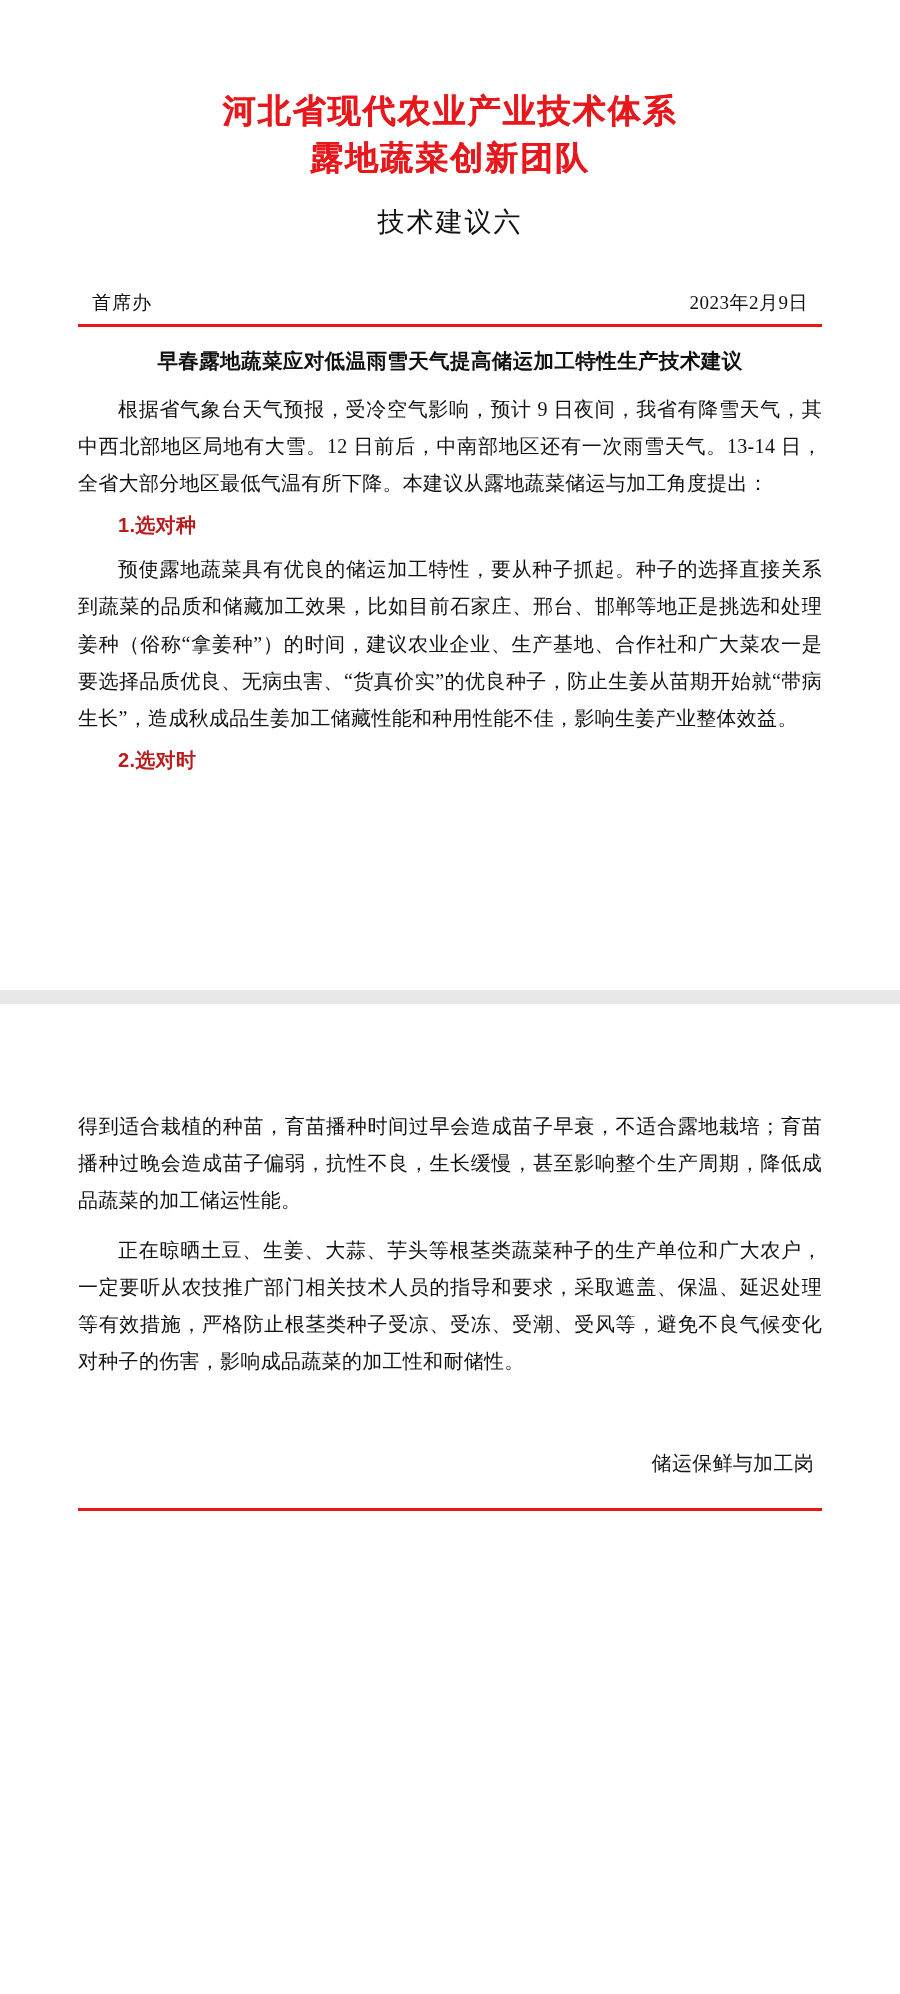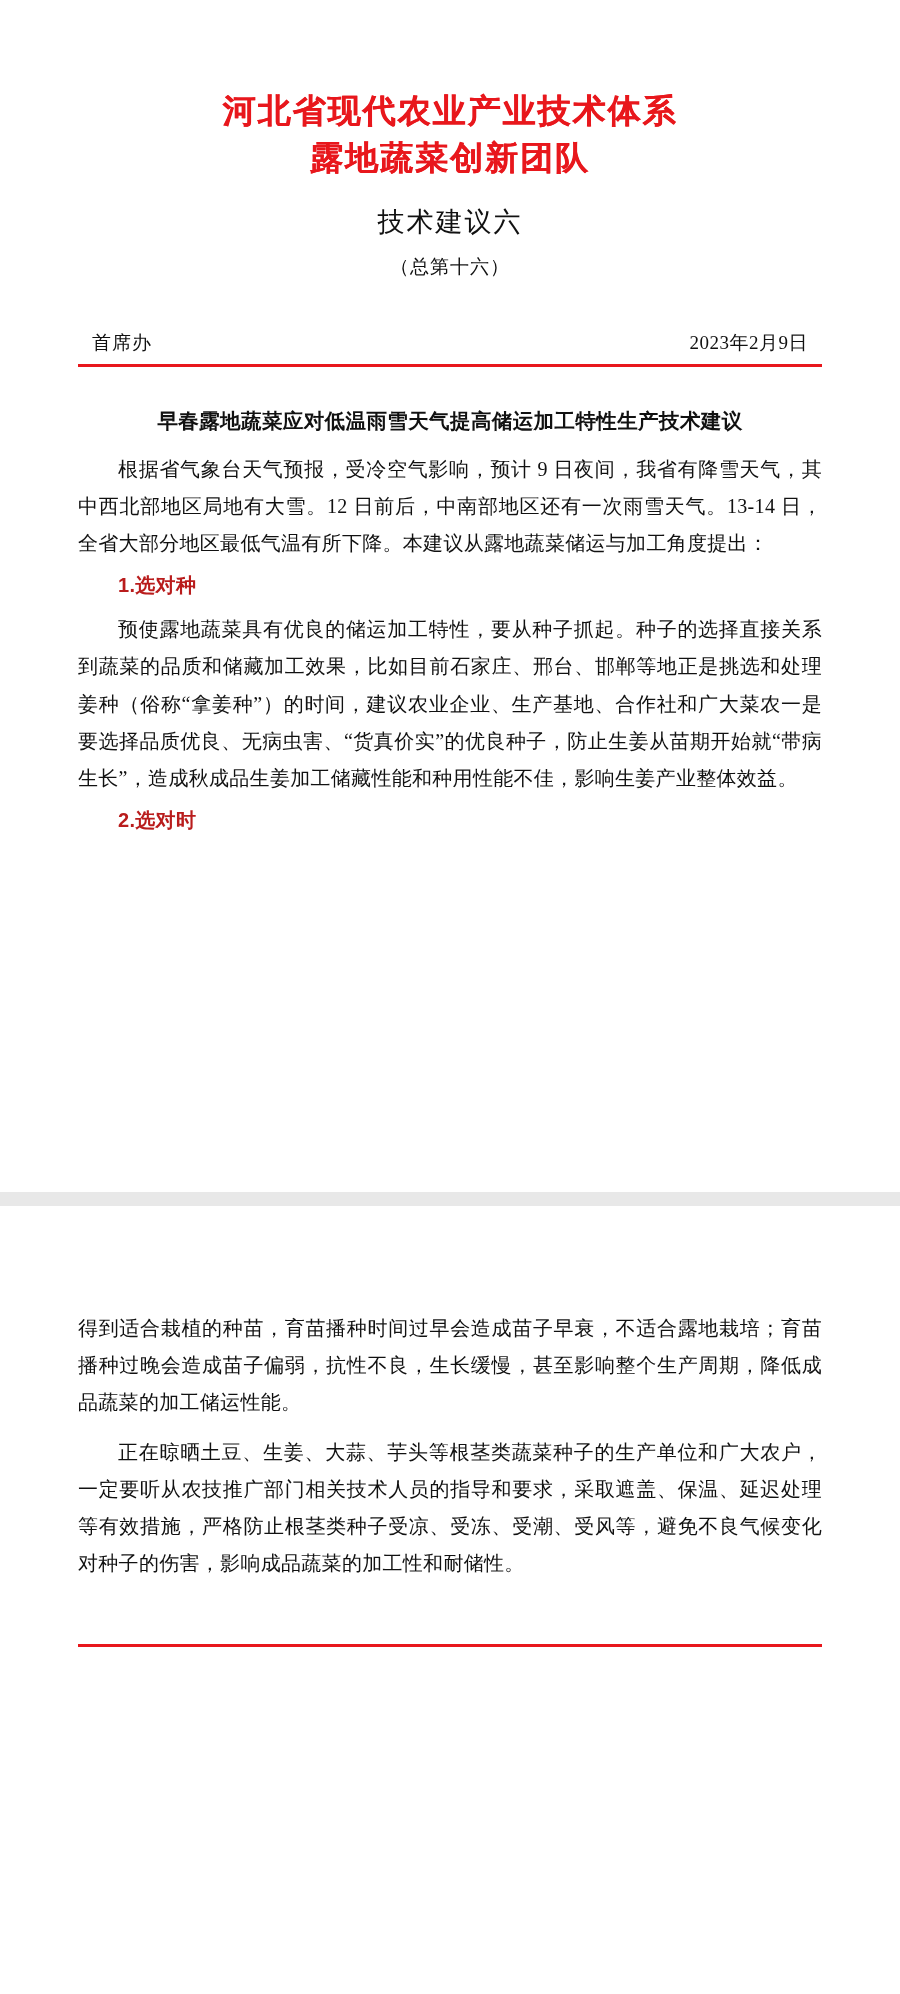--- a/index.html
+++ b/index.html
@@ -12,21 +12,21 @@
     font-family: "Liberation Serif", "DejaVu Serif", serif;
   }
   .page {
     width: 900px;
     box-sizing: border-box;
     background: #ffffff;
     position: relative;
   }
   .page-1 {
     padding: 0 28px;
-    height: 1192px;
+    height: 990px;
   }
   .gap {
     height: 14px;
     background: #e8e8e8;
     width: 900px;
   }
   .page-2 {
     padding: 0 28px;
     height: 990px;
   }
@@ -91,21 +91,21 @@
     margin-top: 24px;
   }
 
   
   .article-title {
     text-align: center;
     font-family: "Liberation Sans", "DejaVu Sans", sans-serif;
     font-weight: bold;
     font-size: 20.5px;
     color: #111;
-    margin-top: 40px;
+    margin-top: 20px;
     letter-spacing: 0.4px;
   }
   p.body-text {
     font-size: 20px;
     line-height: 1.86;
     color: #111;
     margin: 12px 0 0 0;
     text-align: justify;
     text-justify: inter-ideograph;
     text-indent: 2em;
@@ -144,21 +144,20 @@
 
 <div class="page page-1">
   <div class="inner">
 
     <div class="masthead">
       <div class="masthead-line">河北省现代农业产业技术体系</div>
       <div class="masthead-line">露地蔬菜创新团队</div>
     </div>
 
     <div class="doc-title">技术建议六</div>
-    <div class="doc-subtitle">（总第十六）</div>
 
     <div class="meta-row">
       <div class="meta-left">首席办</div>
       <div class="meta-right">2023年2月9日</div>
     </div>
     <div class="red-rule"></div>
 
     <div class="article-title">早春露地蔬菜应对低温雨雪天气提高储运加工特性生产技术建议</div>
 
     <p class="body-text first">根据省气象台天气预报，受冷空气影响，预计 9 日夜间，我省有降雪天气，其中西北部地区局地有大雪。12 日前后，中南部地区还有一次雨雪天气。13-14 日，全省大部分地区最低气温有所下降。本建议从露地蔬菜储运与加工角度提出：</p>
@@ -176,18 +175,19 @@
 <div class="page page-2">
   <div class="inner">
 
     <div class="spacer-top-2"></div>
 
     <p class="body-text no-indent">得到适合栽植的种苗，育苗播种时间过早会造成苗子早衰，不适合露地栽培；育苗播种过晚会造成苗子偏弱，抗性不良，生长缓慢，甚至影响整个生产周期，降低成品蔬菜的加工储运性能。</p>
 
     <p class="body-text">正在晾晒土豆、生姜、大蒜、芋头等根茎类蔬菜种子的生产单位和广大农户，一定要听从农技推广部门相关技术人员的指导和要求，采取遮盖、保温、延迟处理等有效措施，严格防止根茎类种子受凉、受冻、受潮、受风等，避免不良气候变化对种子的伤害，影响成品蔬菜的加工性和耐储性。</p>
 
     <div class="sign-block">
+      <div>储运保鲜与加工岗</div>
     </div>
 
     <div class="red-rule-bottom"></div>
 
   </div>
 </div>
 
 </body></html>

